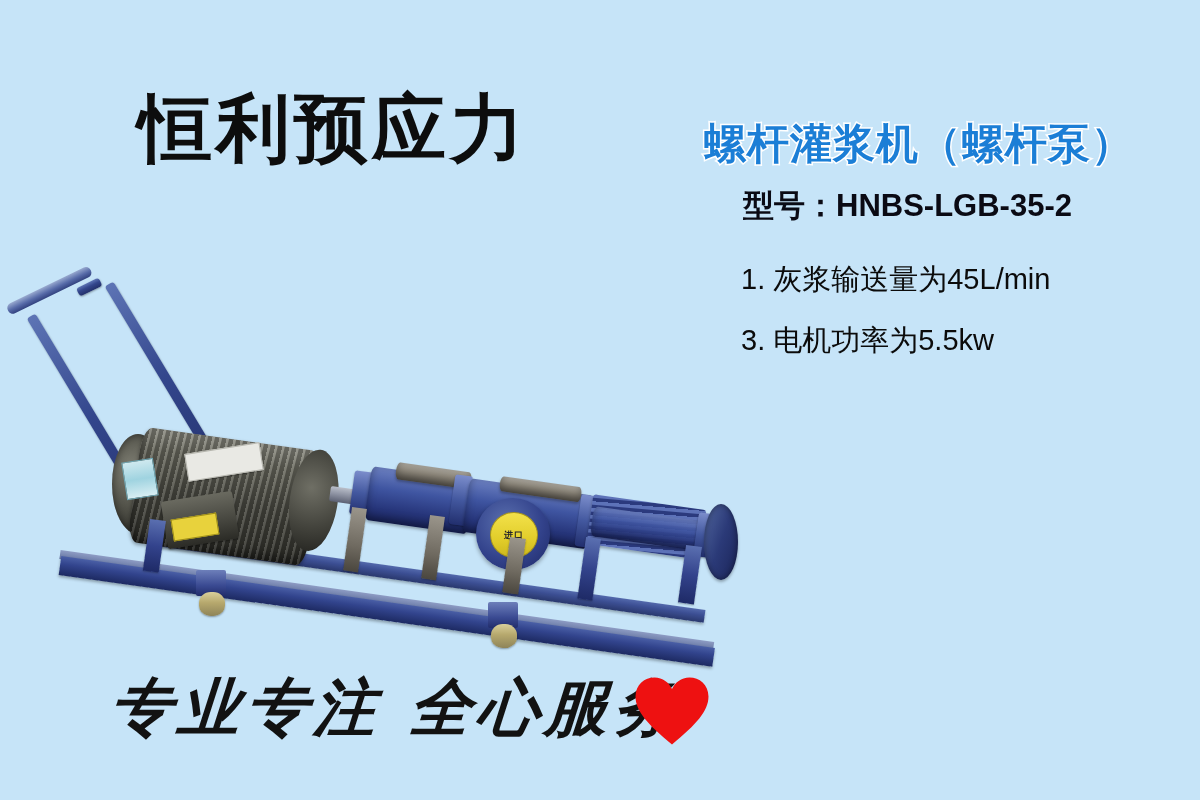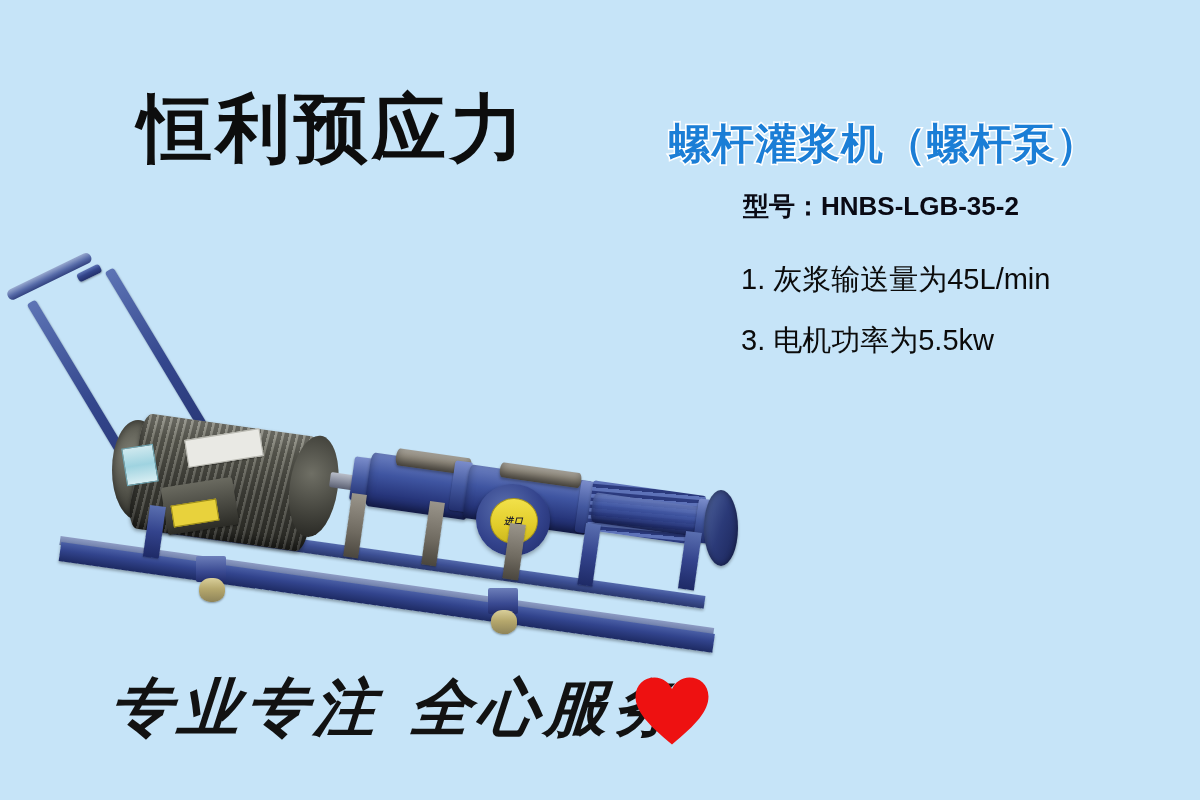--- a/index.html
+++ b/index.html
@@ -41,37 +41,37 @@
     line-height: 30px;
     font-weight: bold;
     color: #111111;
     letter-spacing: 1px;
     white-space: nowrap;
   }
 
   
   .product-title {
     position: absolute;
-    left: 669px;
+    left: 704px;
     top: 118px;
     font-size: 42px;
     line-height: 52px;
     font-weight: bold;
     color: #1b7ed6;
     letter-spacing: 1px;
     white-space: nowrap;
     -webkit-text-stroke: 3px #ffffff;
     paint-order: stroke fill;
     text-shadow: 0 0 1px #ffffff;
   }
   .model-line {
     position: absolute;
     left: 743px;
     top: 186px;
-    font-size: 26px;
+    font-size: 31px;
     line-height: 40px;
     font-weight: bold;
     color: #0a0a14;
     letter-spacing: 0px;
     white-space: nowrap;
   }
   .spec-list {
     position: absolute;
     left: 741px;
     top: 249px;
@@ -105,24 +105,23 @@
     left: 634px;
     top: 676px;
     width: 76px;
     height: 70px;
   }
 
   
   #product-photo {
     position: absolute;
     left: 0px;
-    top: 236px;
+    top: 250px;
     width: 760px;
     height: 410px;
-    font-style: italic;
   }
 
   
   .handle-bar {
     position: absolute;
     background: linear-gradient(180deg, #5d74b5 0%, #33468c 45%, #23306b 100%);
     border-radius: 3px;
     box-shadow: 0 1px 2px rgba(0,0,0,.35);
   }
   .handle-grip {

